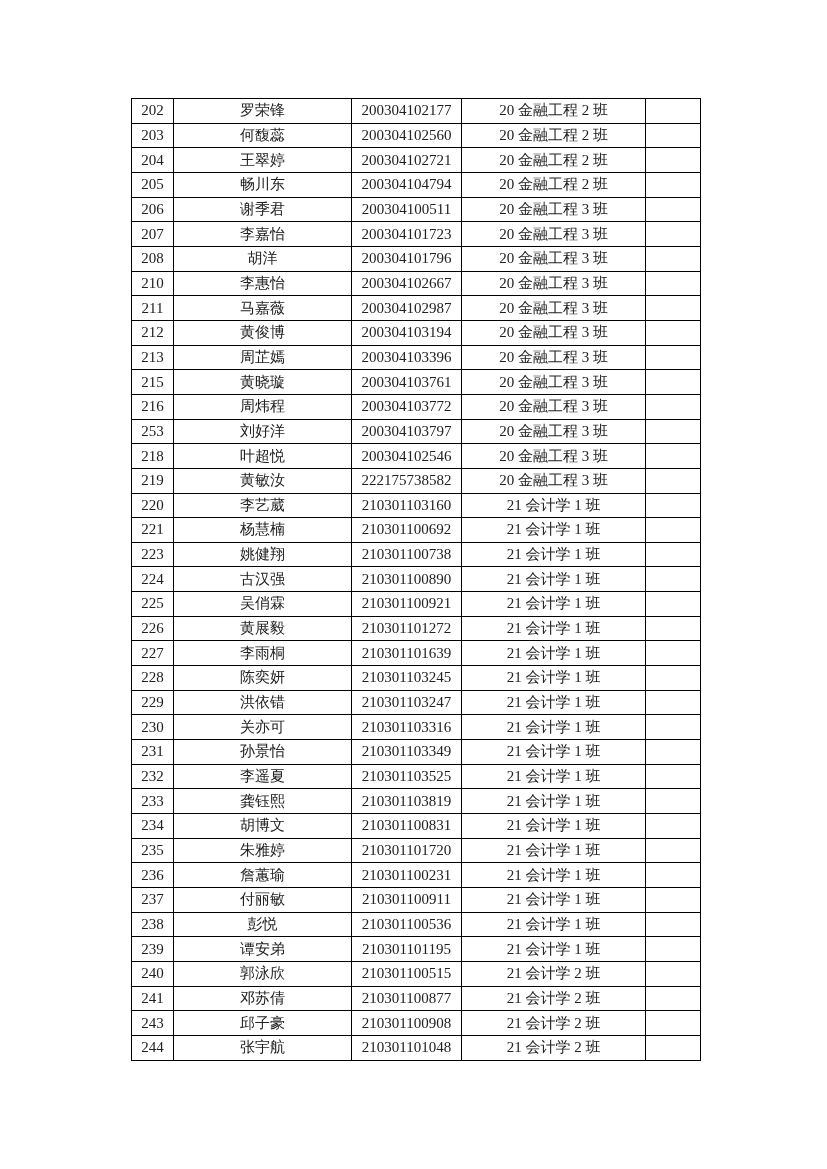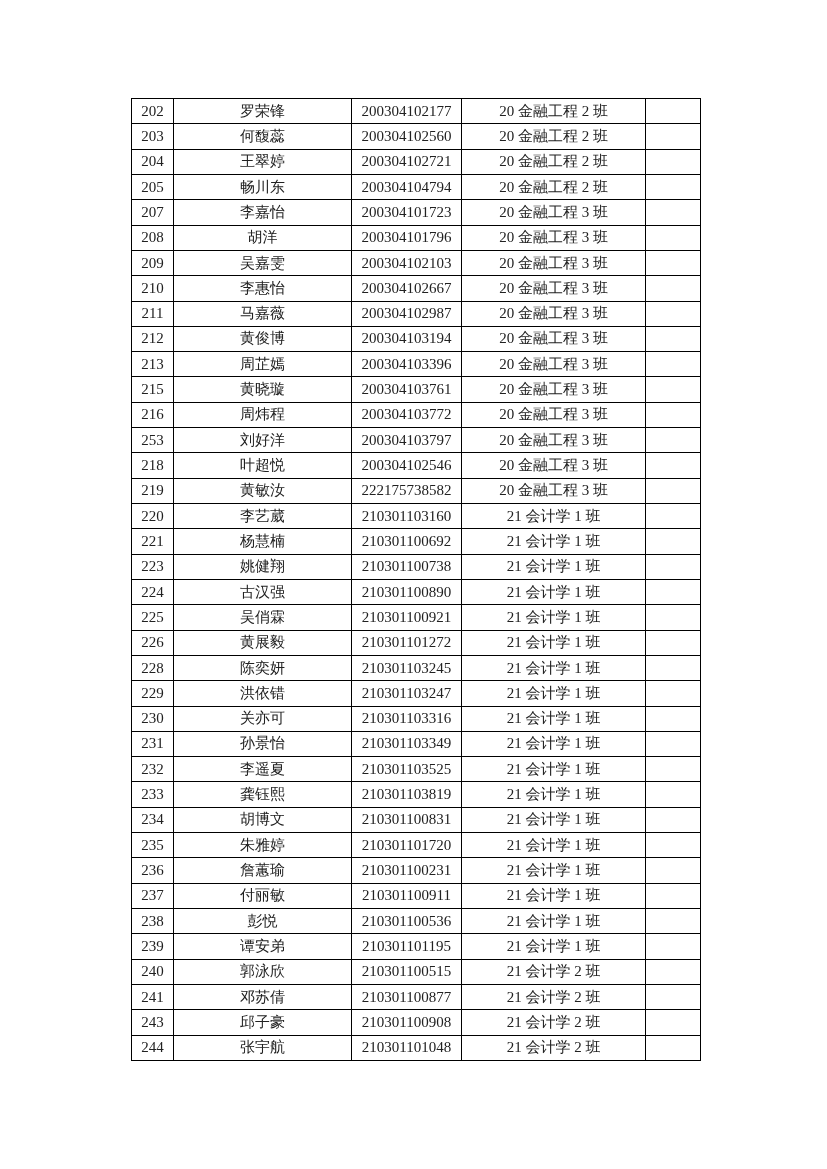--- a/index.html
+++ b/index.html
@@ -78,41 +78,41 @@
       <td></td>
     </tr>
         <tr>
       <td>205</td>
       <td>畅川东</td>
       <td>200304104794</td>
       <td>20 金融工程 2 班</td>
       <td></td>
     </tr>
         <tr>
+      <td>206</td>
+      <td>谢季君</td>
+      <td>200304100511</td>
+      <td>20 金融工程 3 班</td>
+      <td></td>
+    </tr>
+        <tr>
       <td>207</td>
       <td>李嘉怡</td>
       <td>200304101723</td>
       <td>20 金融工程 3 班</td>
       <td></td>
     </tr>
         <tr>
       <td>208</td>
       <td>胡洋</td>
       <td>200304101796</td>
       <td>20 金融工程 3 班</td>
       <td></td>
     </tr>
         <tr>
-      <td>209</td>
-      <td>吴嘉雯</td>
-      <td>200304102103</td>
-      <td>20 金融工程 3 班</td>
-      <td></td>
-    </tr>
-        <tr>
       <td>210</td>
       <td>李惠怡</td>
       <td>200304102667</td>
       <td>20 金融工程 3 班</td>
       <td></td>
     </tr>
         <tr>
       <td>211</td>
       <td>马嘉薇</td>
       <td>200304102987</td>
@@ -200,20 +200,27 @@
       <td>225</td>
       <td>吴俏霖</td>
       <td>210301100921</td>
       <td>21 会计学 1 班</td>
       <td></td>
     </tr>
         <tr>
       <td>226</td>
       <td>黄展毅</td>
       <td>210301101272</td>
+      <td>21 会计学 1 班</td>
+      <td></td>
+    </tr>
+        <tr>
+      <td>227</td>
+      <td>李雨桐</td>
+      <td>210301101639</td>
       <td>21 会计学 1 班</td>
       <td></td>
     </tr>
         <tr>
       <td>228</td>
       <td>陈奕妍</td>
       <td>210301103245</td>
       <td>21 会计学 1 班</td>
       <td></td>
     </tr>

